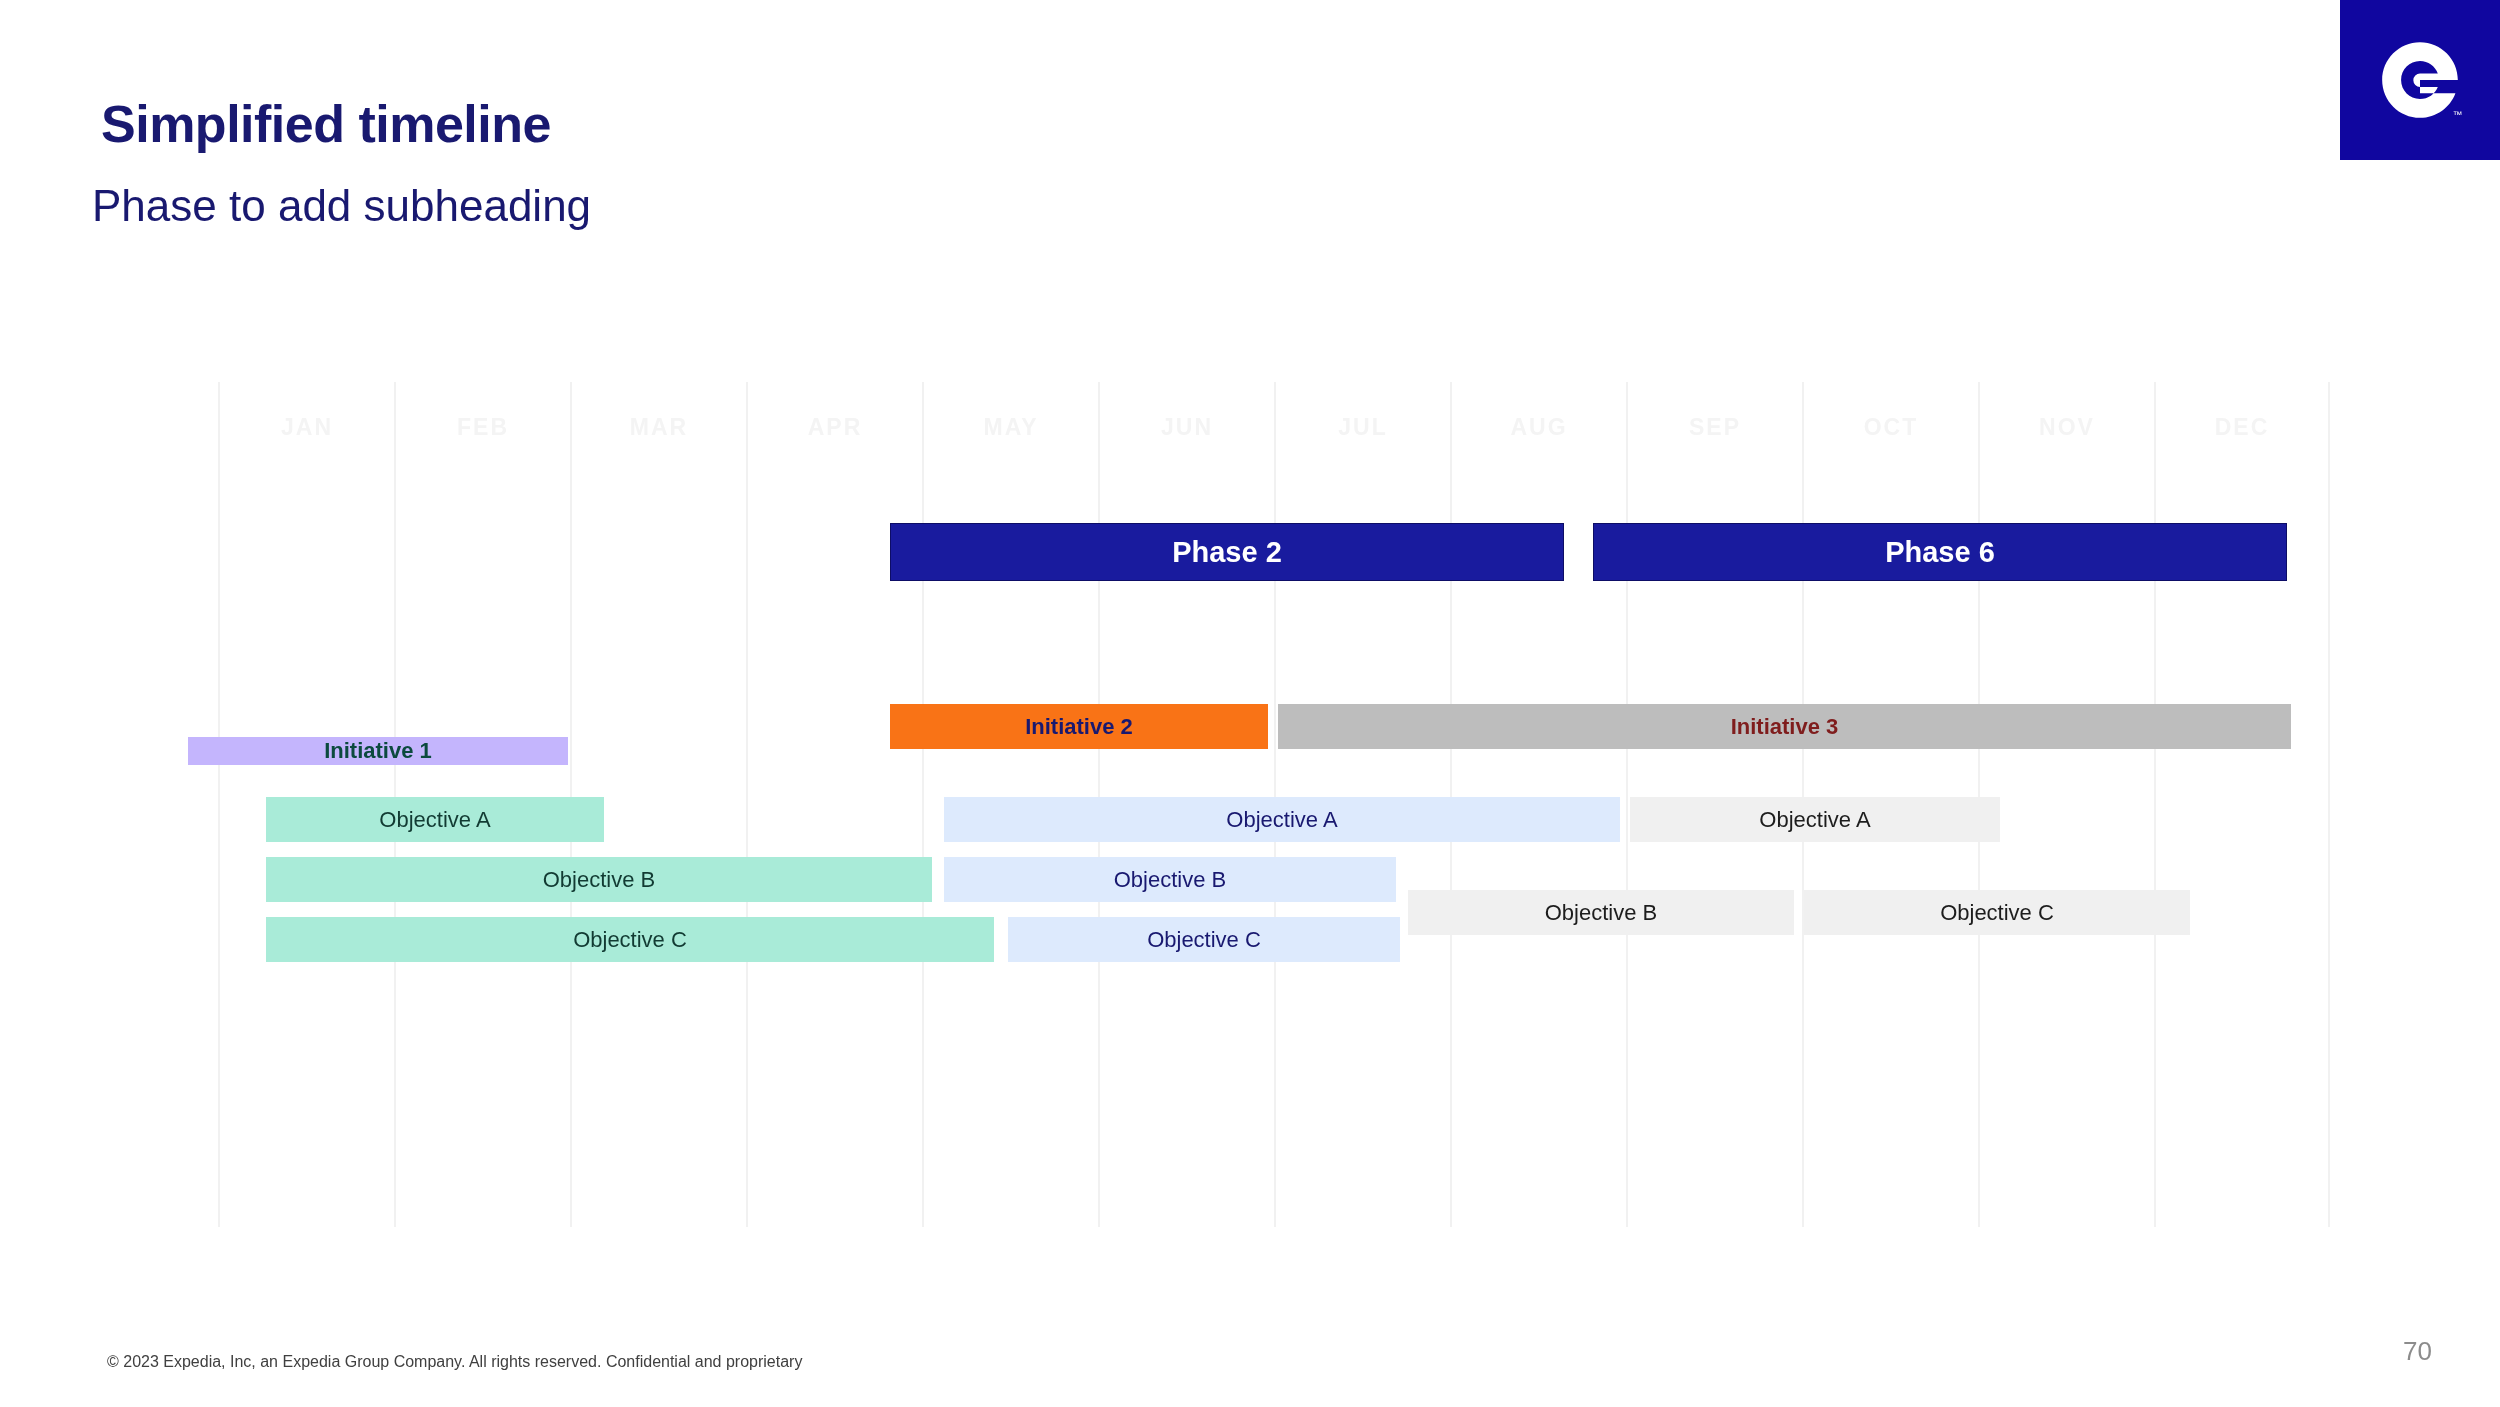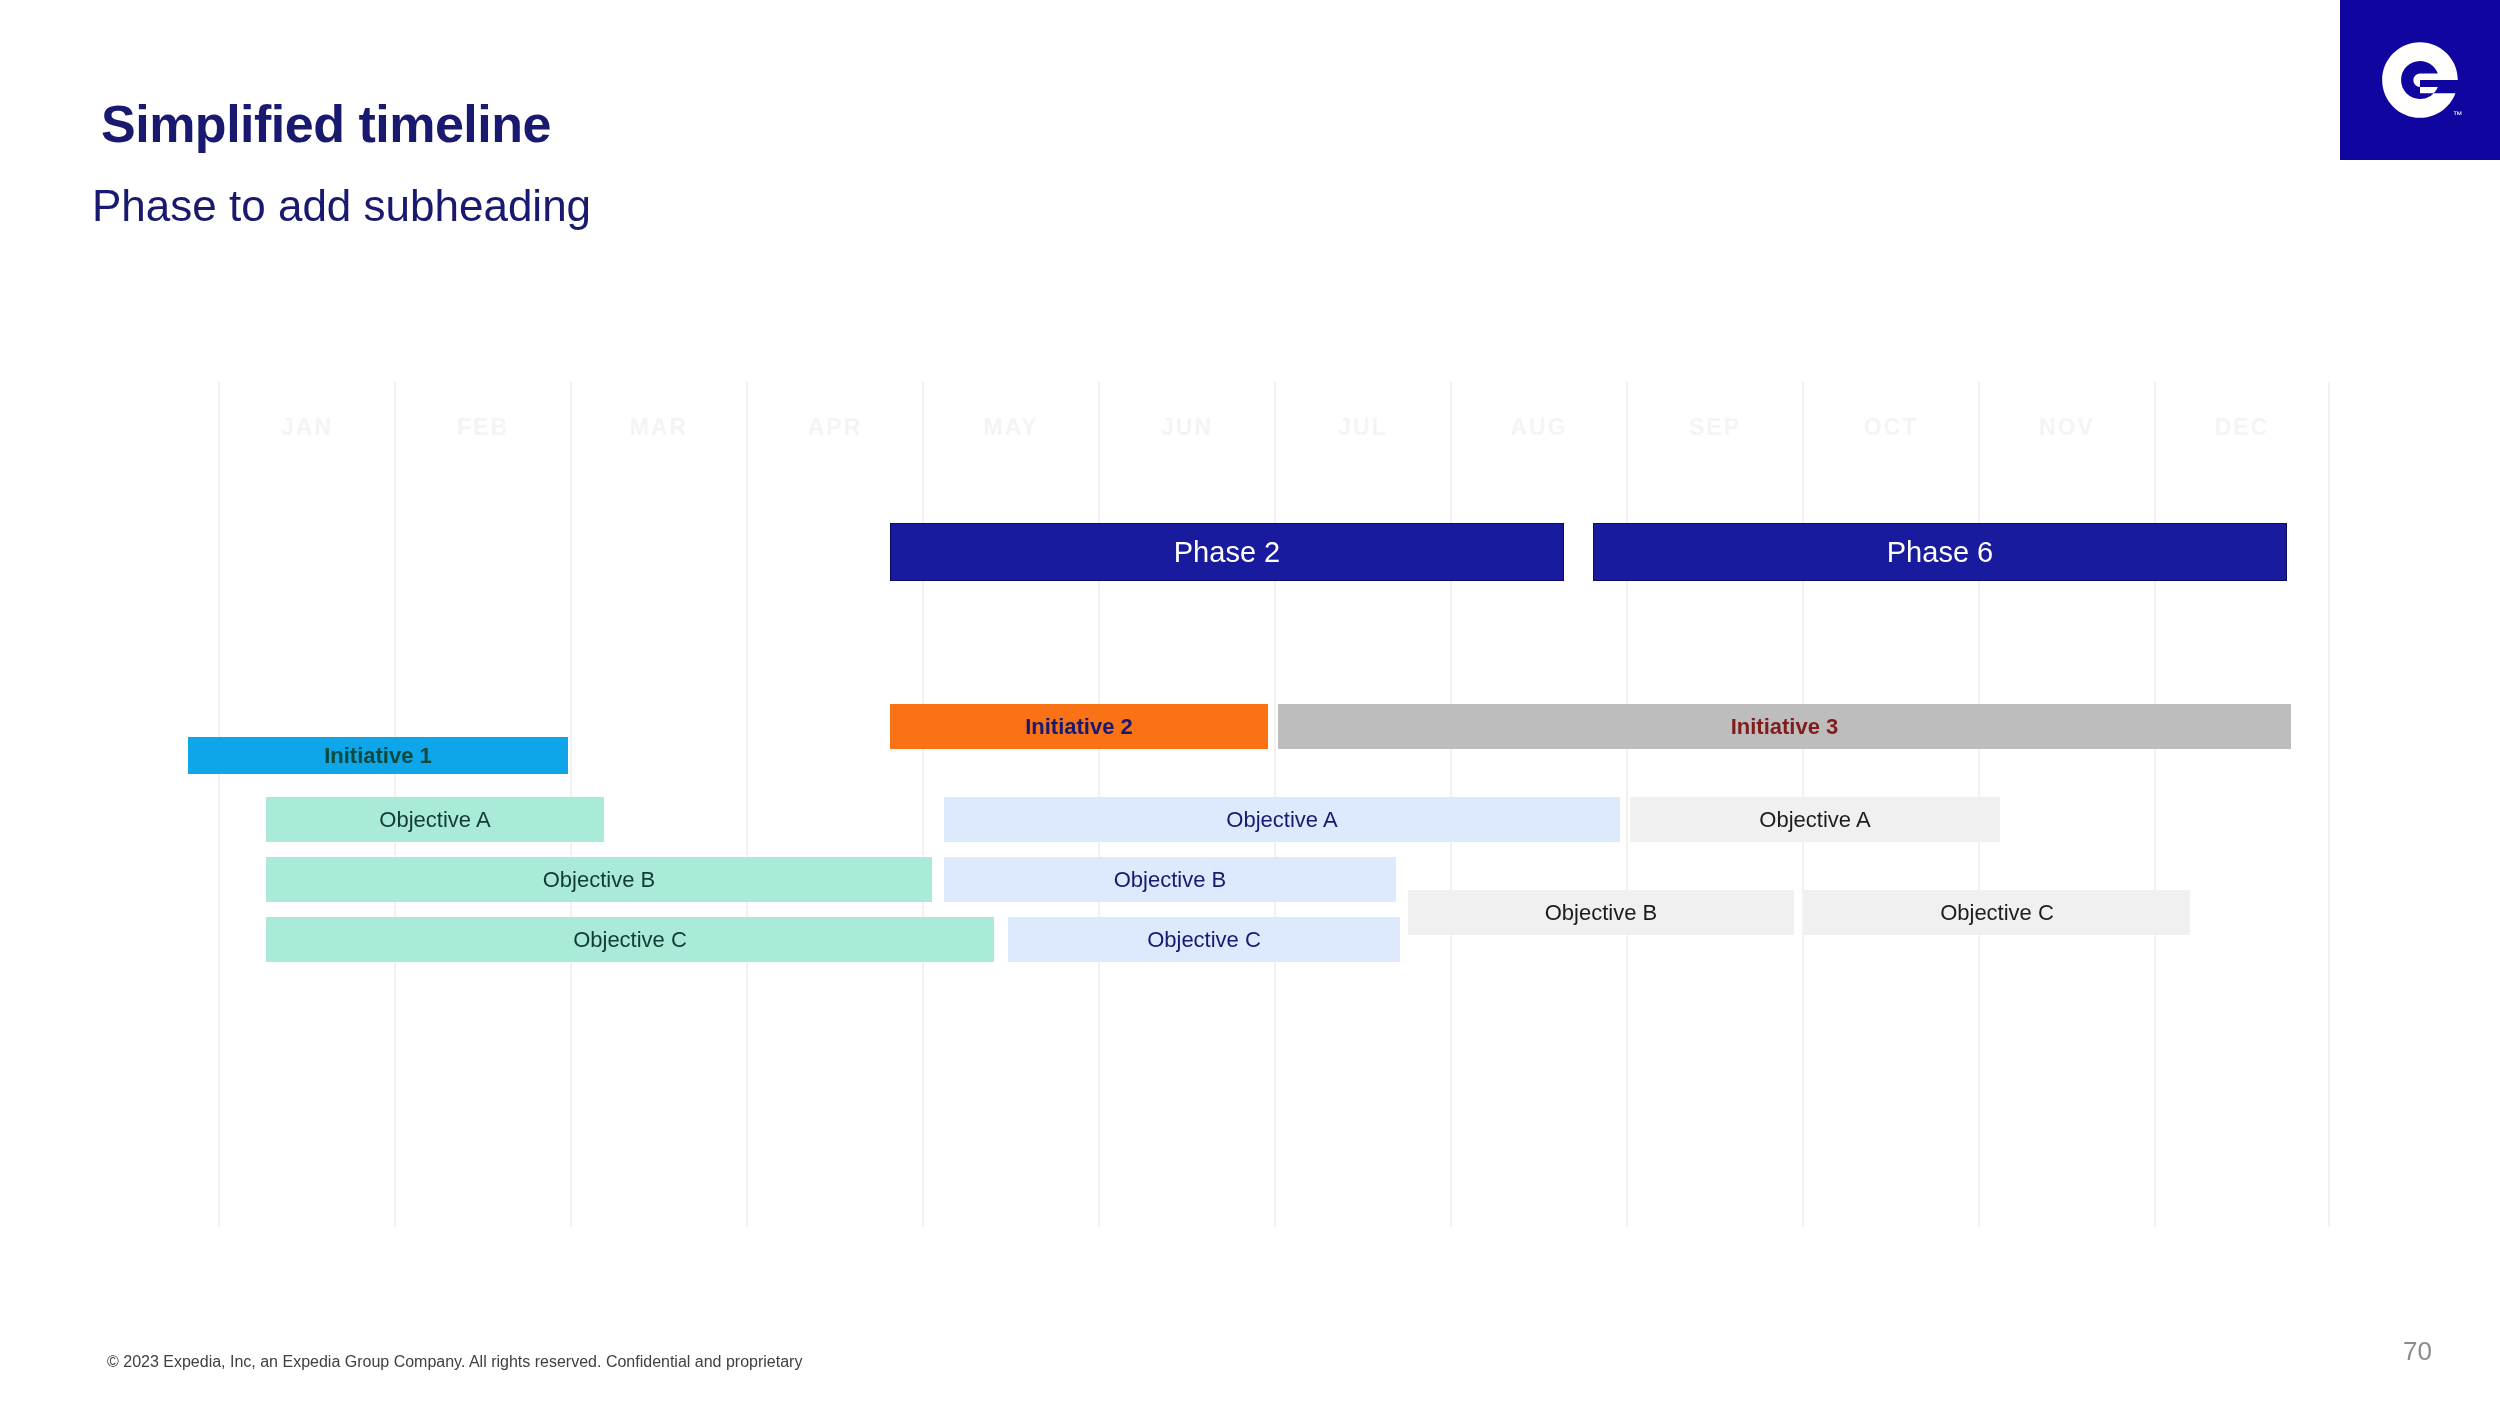--- a/index.html
+++ b/index.html
@@ -92,26 +92,26 @@
   .bar-label { pointer-events: none; }
 
   .bar.phase {
     height: 58px;
     background: #191b9e;
     border: 1px solid #0d0d66;
   }
   .bar.phase .bar-label {
     color: #ffffff;
     font-size: 29px;
-    font-weight: 400;
+    font-weight: 700;
   }
 
   .bar.init-green {
-    height: 37px;
-    background: #0ea5e9;
+    height: 28px;
+    background: #c4b5fd;
   }
   .bar.init-green .bar-label {
     color: #0c4a3e;
     font-size: 22px;
     font-weight: 700;
   }
 
   .bar.init-blue {
     height: 45px;
     background: #f97316;

